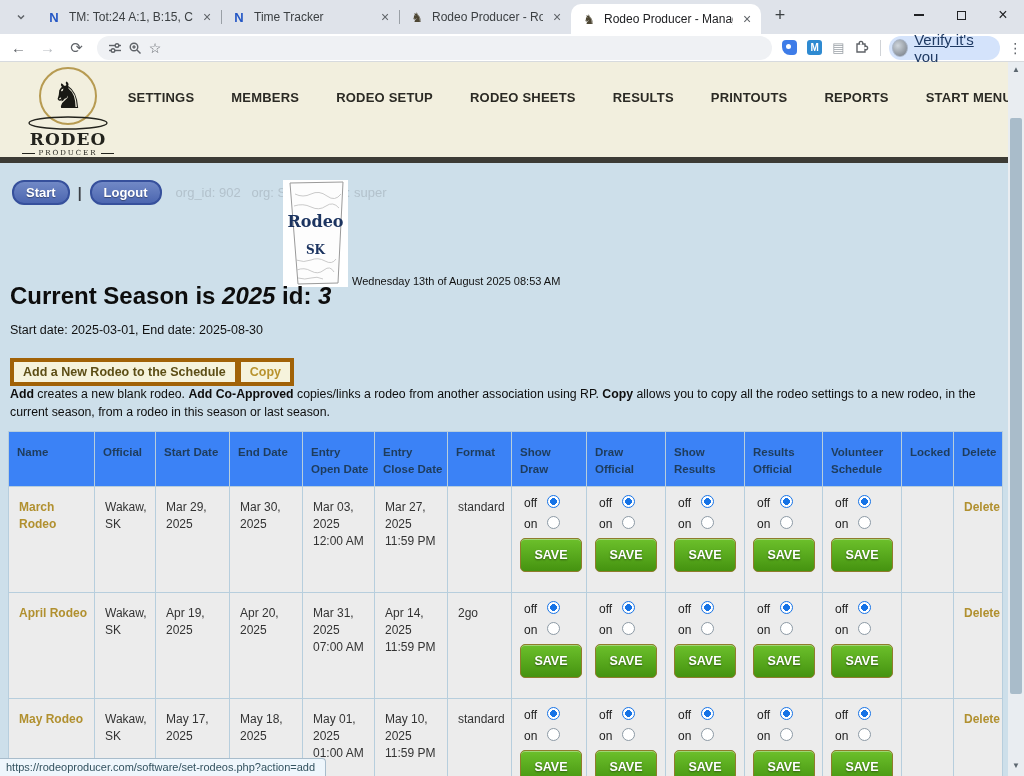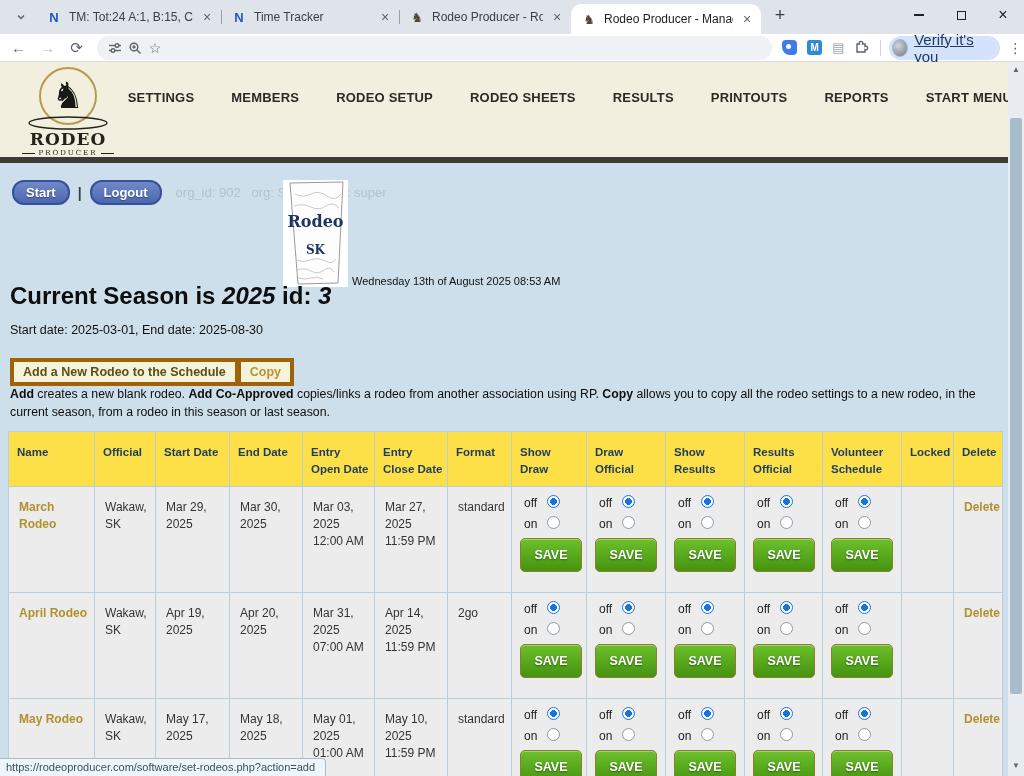--- a/index.html
+++ b/index.html
@@ -79,21 +79,21 @@
   .actbtn + .actbtn { margin-left:-2px; }
   .act-dark { color:#5c4d15; }
   .act-gold { color:#b8922d; }
 
   .desc { position:absolute; left:10px; top:222px; width:990px; font-size:12.3px; line-height:18px; color:#0e0e0e; }
   .desc b { font-weight:bold; }
 
   
   .rtable { position:absolute; left:8px; top:268px; width:994px; border-collapse:collapse; table-layout:fixed; }
   .rtable th, .rtable td { border:1px solid #b7cedd; vertical-align:top; }
-  .rtable th { background:#fde047; color:#1e3c5c; font-size:11.5px; font-weight:bold; text-align:left; padding:12px 4px 0 8px; height:55px; white-space:pre-line; line-height:17px; }
+  .rtable th { background:#3b82f6; color:#1e3c5c; font-size:11.5px; font-weight:bold; text-align:left; padding:12px 4px 0 8px; height:55px; white-space:pre-line; line-height:17px; }
   .rtable td { background:#ececec; font-size:12px; color:#333; padding:12px 4px 0 10px; height:106px; line-height:17px; }
   .goldlink { color:#b1902f; font-weight:bold; text-decoration:none; cursor:pointer; }
   .tcell { padding:8px 4px 0 8px !important; }
   .rrow { display:flex; align-items:center; gap:4px; margin:0 0 4px 4px; }
   .rlab { font-size:12px; color:#222; width:19px; }
   .radio { width:13px; height:13px; border-radius:50%; background:#fff; border:1.5px solid #8d9aa5; display:inline-block; position:relative; top:-2px; }
   .radio.checked { border-color:#1673e6; background:radial-gradient(circle at 50% 50%, #1673e6 0 3.2px, #fff 3.6px 100%); }
   .save-btn { display:block; margin-top:5px; width:62px; height:34px; background:linear-gradient(#6cc02b,#459310); border:1px solid #8f7c2c; border-radius:5px; color:#fff; font-weight:bold; font-size:12.5px; text-shadow:0 1px 2px rgba(0,0,0,.45); box-shadow:inset 0 1px 0 rgba(255,255,255,.35); cursor:pointer; }
 
   

